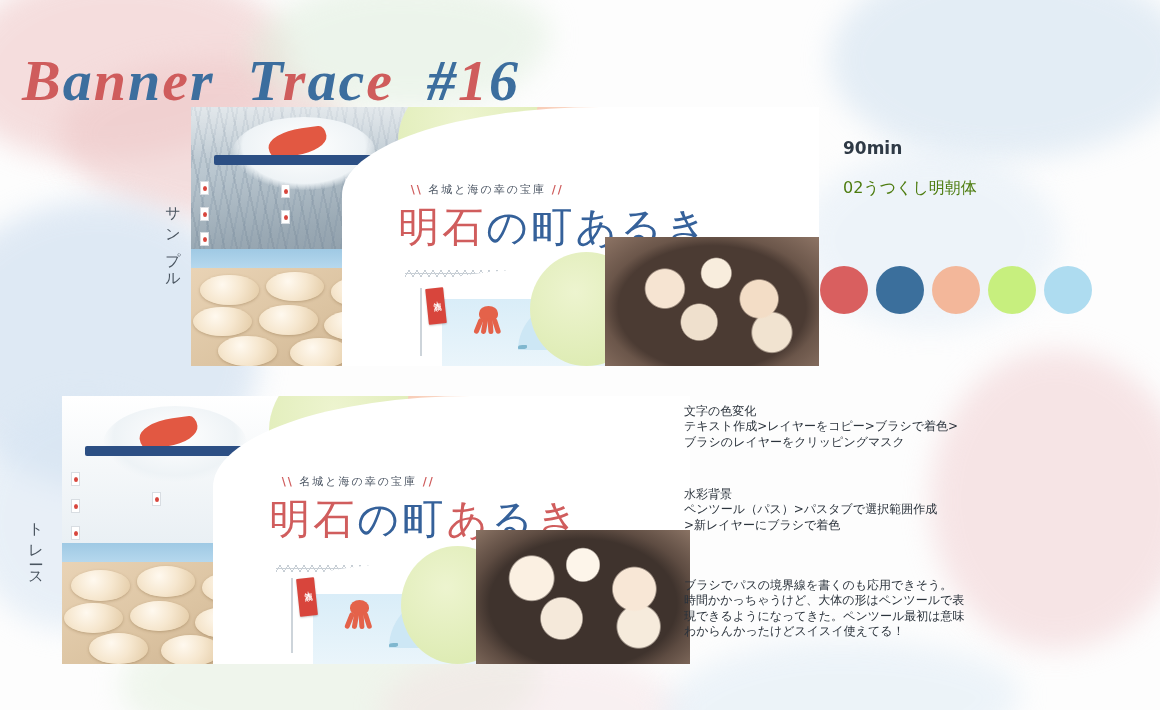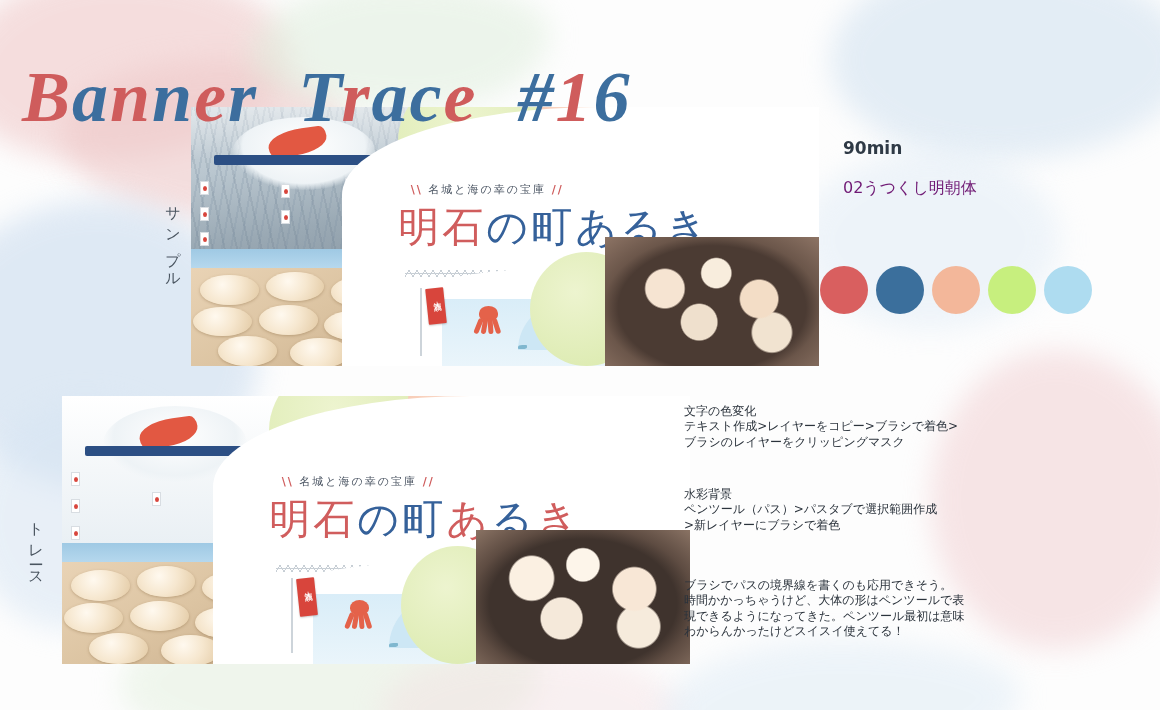--- a/index.html
+++ b/index.html
@@ -35,21 +35,21 @@
       background:#d9e8f4; border-radius:50% 50% 50% 50% / 60% 40% 60% 40%; opacity:.45;}
   .blob-pink-b  { left:380px; top:650px; width:300px; height:120px;
       background:#f3dde0; border-radius:50%; opacity:.4;}
   .blob-blue-mr { left:800px; top:150px; width:260px; height:180px;
       background:#e4eef7; border-radius:50%; opacity:.6;}
 
   
   #title {
     position:absolute; left:22px; top:8px; z-index:5;
     font-family:"Liberation Serif", serif;
-    font-size:72px; font-style:italic; letter-spacing:2px;
+    font-size:58px; font-style:italic; letter-spacing:2px;
     white-space:pre;
   }
   #title .r { color:#cf5c5c; }
   #title .b { color:#3c6e9e; }
 
   
   .vlabel {
     position:absolute; z-index:6;
     writing-mode:vertical-rl;
     font-family:"DejaVu Sans", sans-serif;
@@ -217,21 +217,21 @@
       font-family:"DejaVu Sans", sans-serif;
       transform:rotate(-10deg); border-radius:2px; padding-top:2px; }
 
   
   #info-time {
     position:absolute; left:843px; top:138px; z-index:6;
     font-family:"DejaVu Sans", sans-serif; font-size:17px; color:#2f3a46; font-weight:bold;
   }
   #info-font {
     position:absolute; left:843px; top:178px; z-index:6;
-    font-family:"DejaVu Sans", sans-serif; font-size:16px; color:#701a75;
+    font-family:"DejaVu Sans", sans-serif; font-size:16px; color:#4d7c0f;
   }
   #swatches { position:absolute; left:820px; top:266px; z-index:6; display:flex; gap:8px; }
   .swatch { width:48px; height:48px; border-radius:50%; }
 
   
   .note {
     position:absolute; z-index:6; left:684px;
     font-family:"DejaVu Sans", sans-serif;
     font-size:12px; line-height:1.28; color:#2b3views; color:#2b333c;
     white-space:pre-line;

